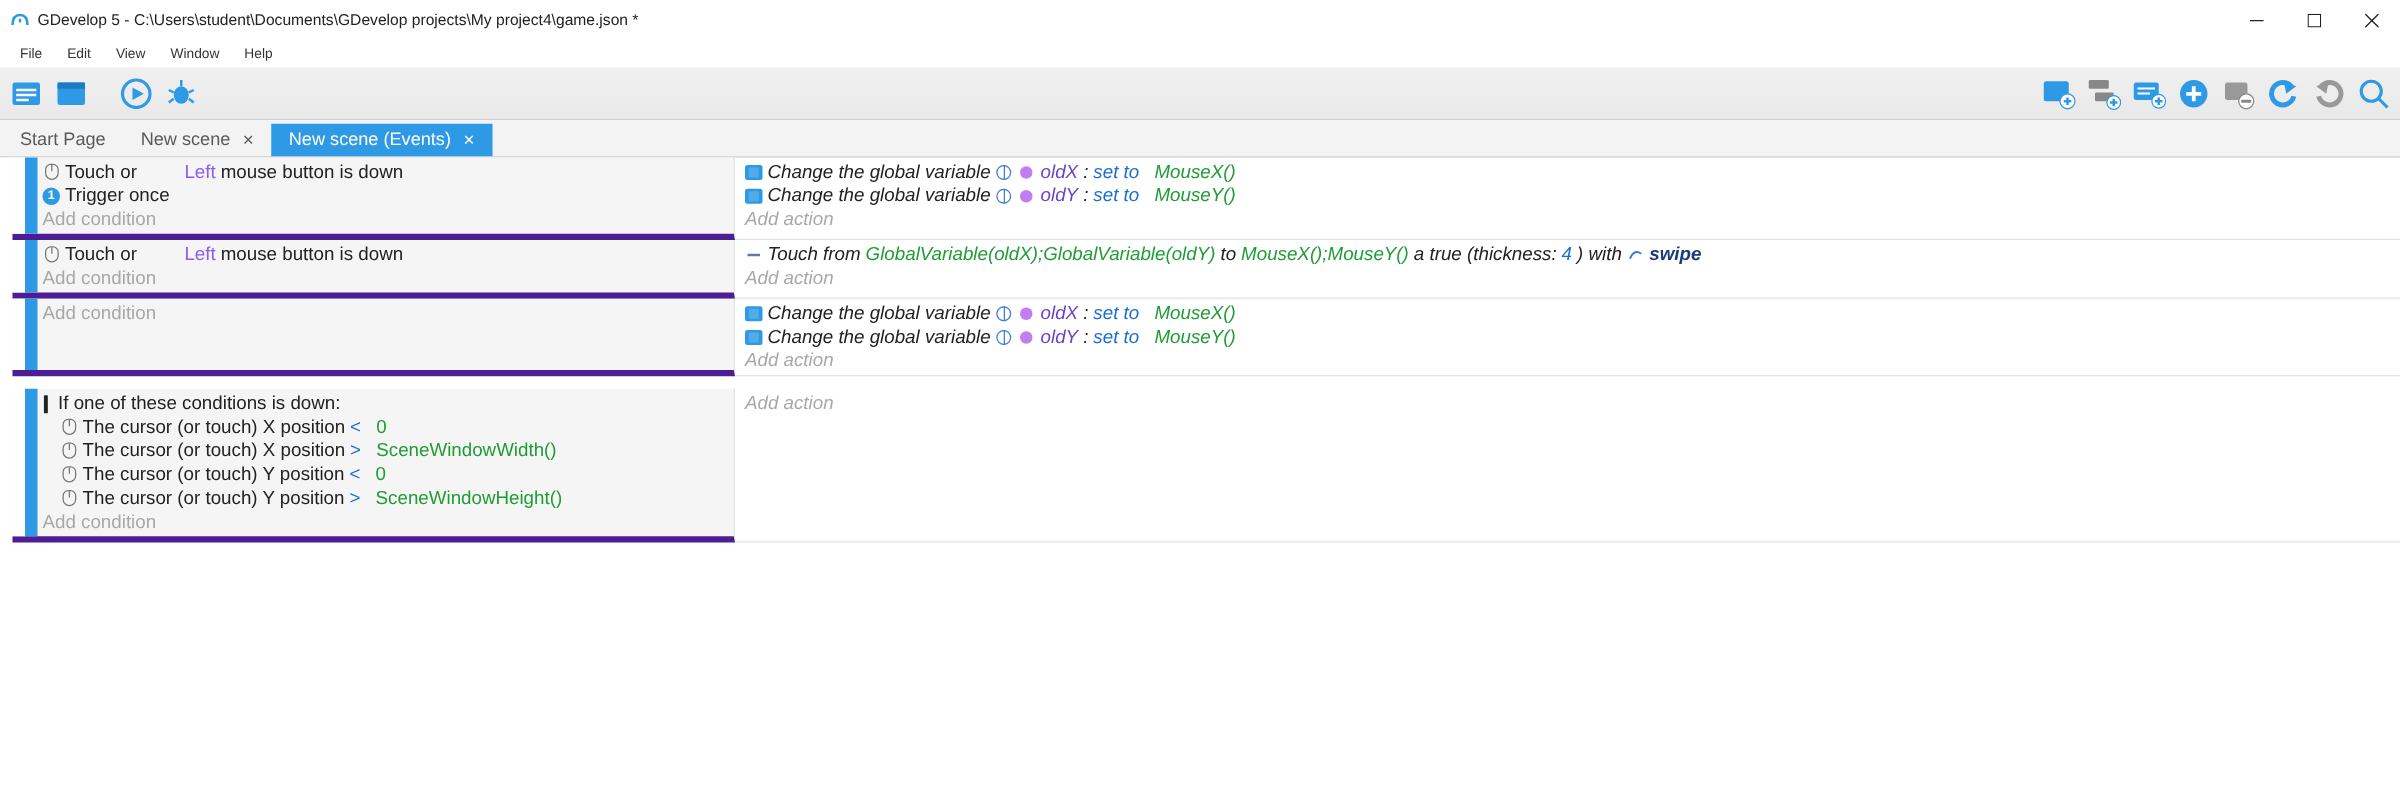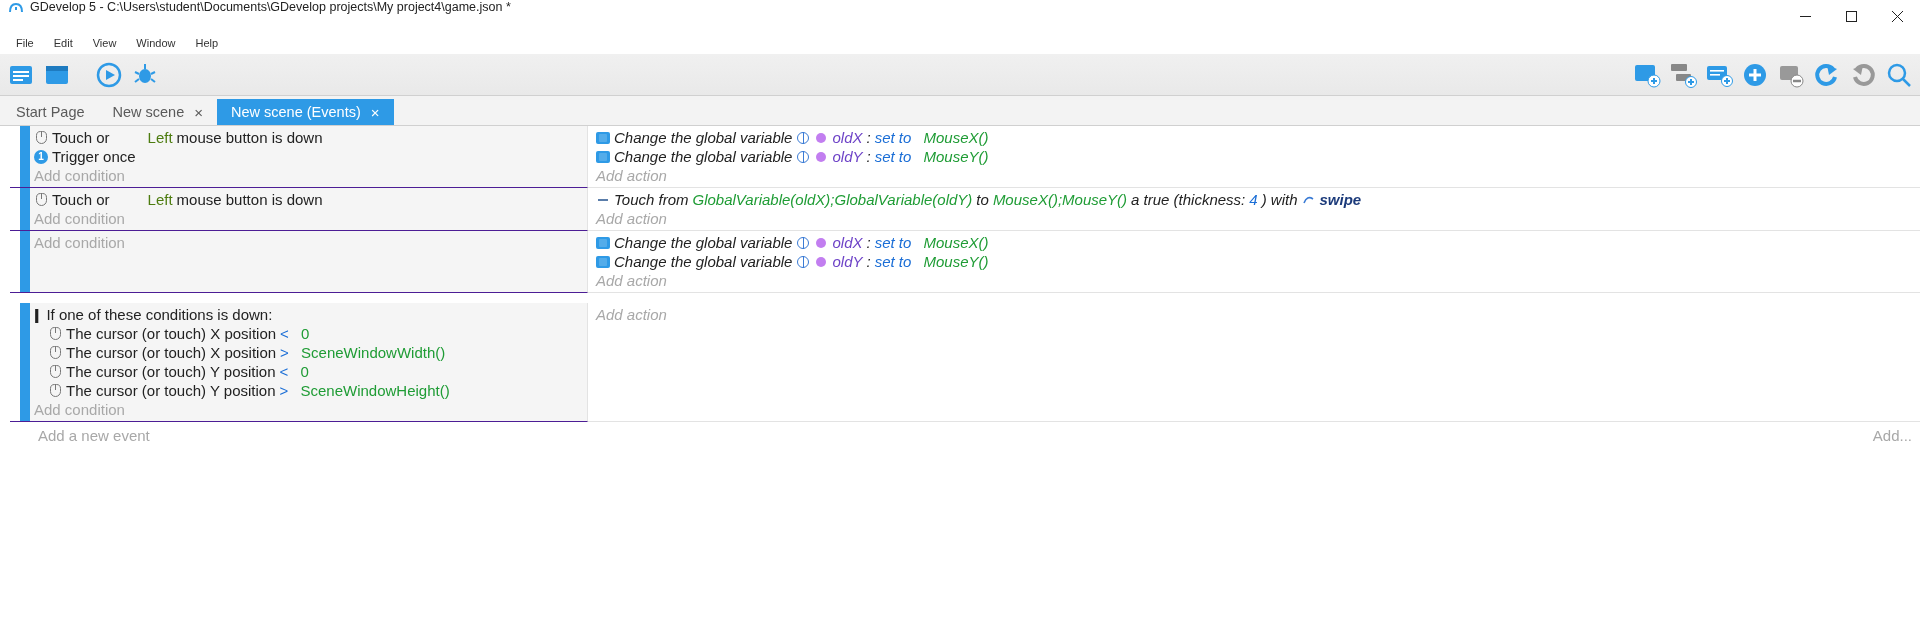--- a/index.html
+++ b/index.html
@@ -1,19 +1,19 @@
 <!DOCTYPE html>
 <html><head>
 <meta charset="utf-8">
 <style>
   * { box-sizing: border-box; margin: 0; padding: 0; font-family: "Segoe UI", Arial, sans-serif; }
   body { width: 1920px; height: 635px; background: #fff; font-size: 14px; color: #333; overflow: hidden; position: relative; }
 
   
-  .titlebar { height: 32px; display: flex; padding-left: 8px; background: #fff; border-bottom: 0px solid #e0e0e0; }
+  .titlebar { height: 32px; display: flex; align-items: center; padding-left: 8px; background: #fff; border-bottom: 0px solid #e0e0e0; }
   .titlebar .app-icon { width: 16px; height: 16px; margin-right: 6px; }
   .titlebar .title-text { font-size: 12.5px; color: #222; flex: 1; }
   .titlebar .win-controls { display: flex; }
   .titlebar .win-btn { width: 46px; height: 32px; display: flex; align-items: center; justify-content: center; cursor: pointer; }
   .titlebar .win-btn svg { width: 11px; height: 11px; }
 
   
   .menubar { height: 22px; display: flex; align-items: center; padding-left: 6px; font-size: 11px; }
   .menubar .menu-item { padding: 2px 10px; cursor: pointer; }
 
@@ -29,37 +29,37 @@
   .tab { padding: 5px 14px 5px 14px; font-size: 14.5px; color: #5a5a5a; border-right: 0px solid transparent; display: flex; align-items: center; gap: 10px; cursor: pointer; }
   .tab.active { background: #2e9ae6; color: #fff; text-align: center; }
   .tab-close { font-size: 15px; color: inherit; cursor: pointer; line-height: 1; }
 
   
   .events-wrap { display: flex; width: 100%; }
   .gutter { width: 10px; flex-shrink: 0; background: #fff; }
 
   .events-col { flex: 1; }
   .event-row { display: flex; width: 100%; }
-  .conditions-pane { width: 578px; flex-shrink: 0; background: #f5f5f5; border-right: 1px solid #e3e3e3; border-bottom: 1px solid #4c1d95; }
+  .conditions-pane { width: 578px; flex-shrink: 0; background: #f5f5f5; border-right: 1px solid #e3e3e3; border-bottom: 5px solid #4c1d95; }
   .actions-pane { flex: 1; border-bottom: 1px solid #e3e3e3; }
 
   .event-row .conditions-pane { display: flex; }
   .side-marker { width: 10px; flex-shrink: 0; background: #2e9ae6; }
   .side-gutter { width: 10px; flex-shrink: 0; background: #fff; }
   .cond-body { flex: 1; padding: 2px 4px; }
   .act-body { padding: 2px 8px; font-style: italic; }
 
   .line { display: flex; align-items: center; gap: 4px; padding: 1px 0; font-size: 15px; color: #222; }
   .add-link { color: #a8a8a8; font-size: 15px; padding: 1px 0; cursor: pointer; display: block; }
 
   .token-blue  { color: #1b6ed6; }
   .token-green { color: #1f9c35; }
   .token-purple{ color: #6d42c7; }
   .token-bold  { font-weight: 600; }
-  .token-gray  { color: #4d7c0f; padding-left: 34px; }
+  .token-gray  { color: #8b5cf6; padding-left: 34px; }
 
   .mini-icon { width: 14px; height: 14px; flex-shrink: 0; display: inline-flex; align-items: center; justify-content: center; }
 
   
   .add-new-event-row { padding: 4px 0 4px 28px; color: #a8a8a8; font-size: 15px; display:flex; justify-content: space-between; }
   .add-new-event-row .add-right { padding-right: 8px; }
 
   
   .badge-vm { display:inline-block; width:16px; height:12px; background:#2e9ae6; border-radius:2px; position:relative; }
   .badge-vm::after { content:""; position:absolute; inset:2px 3px; background:#fff; border-radius:1px; opacity:.18;}
@@ -423,19 +423,15 @@
           <span class="add-link">Add condition</span>
         </div>
       </div>
       <div class="actions-pane">
         <div class="act-body">
           <span class="add-link">Add action</span>
         </div>
       </div>
     </div>
 
-    <div class="add-new-event-row">
-      <span class="add-link" style="color:#a8a8a8">Add a new event</span>
-      <span class="add-link add-right" style="color:#a8a8a8">Add...</span>
-    </div>
 
   </div>
 </div>
 
 </body></html>

